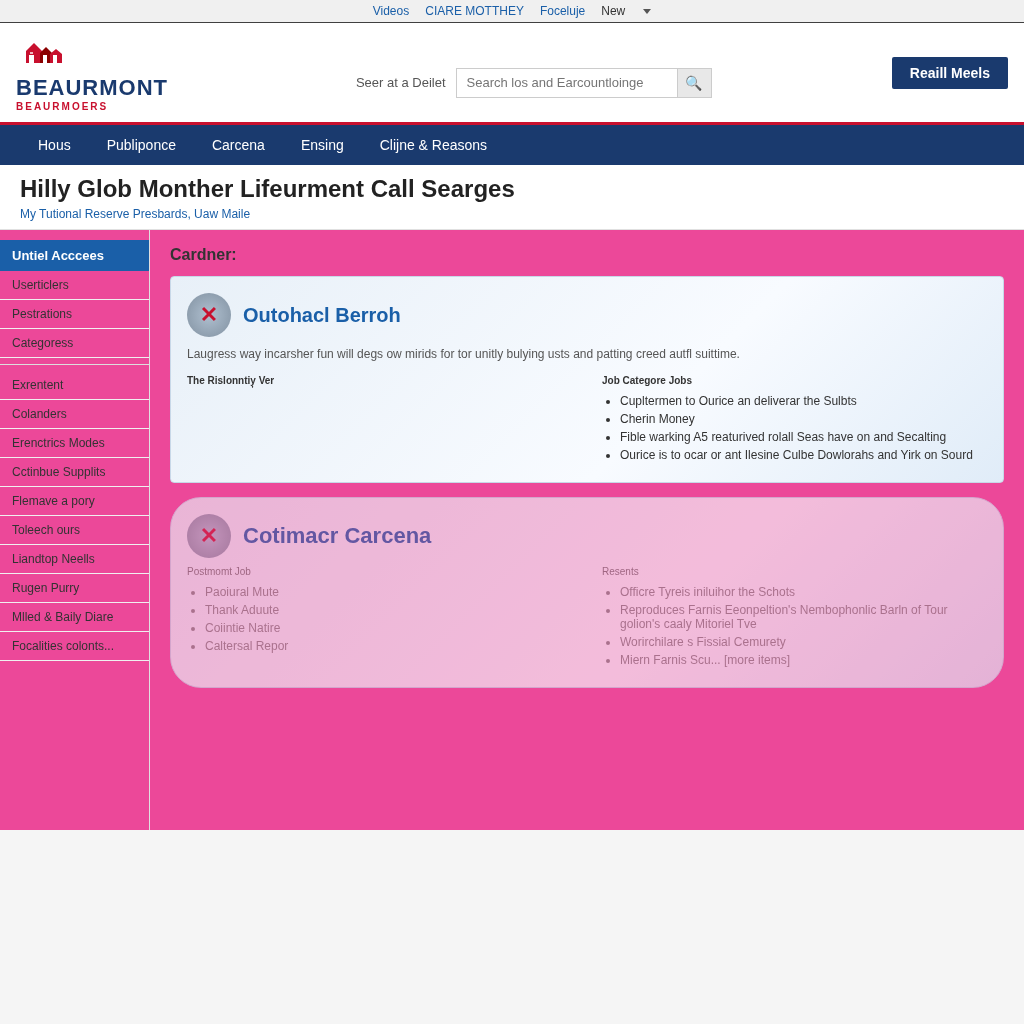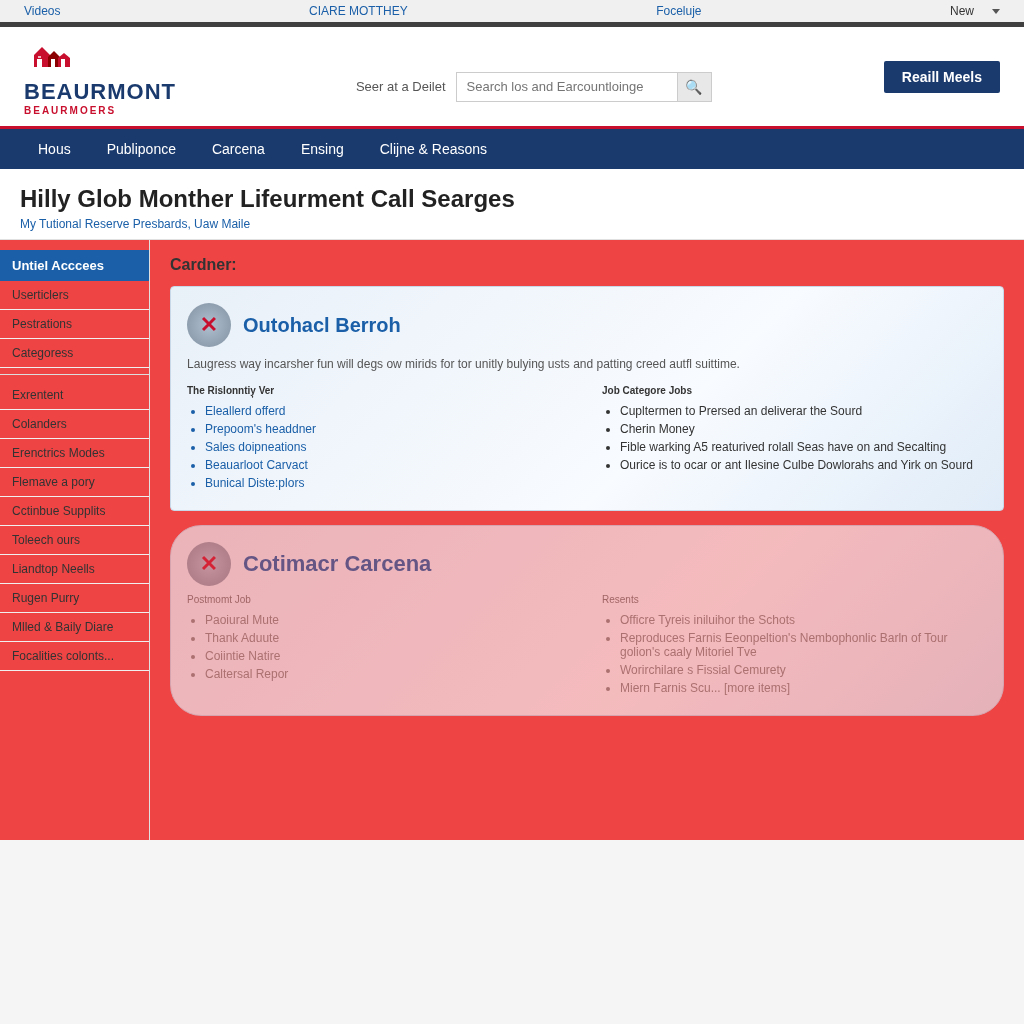--- a/index.html
+++ b/index.html
@@ -1,39 +1,39 @@
 <!DOCTYPE html>
 <html><head>
   <meta charset="utf-8">
   <style>
     * { box-sizing: border-box; margin: 0; padding: 0; }
     body { font-family: Arial, sans-serif; font-size: 13px; background: #f5f5f5; color: #333; }
 
     
     .top-bar {
       background: #f0f0f0;
-      border-bottom: 5px solid #404040;
-      display: flex;
-      justify-content: space-between;
+      border-bottom: 1px solid #404040;
+      display: flex;
+      justify-content: center;
       align-items: center;
       padding: 4px 24px;
       font-size: 12px;
       gap: 16px;
     }
     .top-bar a { color: #1a5fa8; text-decoration: none; }
     .top-bar-new { display: flex; align-items: center; gap: 18px; }
     .chevron-down { display: inline-block; width: 0; height: 0; border-left: 4px solid transparent; border-right: 4px solid transparent; border-top: 5px solid #555; vertical-align: middle; }
 
     
     .header {
       background: white;
       border-bottom: 3px solid #c8102e;
       display: flex;
       align-items: center;
-      padding: 10px 24px;
+      padding: 10px 16px;
       gap: 20px;
     }
     .logo-area { display: flex; flex-direction: column; align-items: flex-start; min-width: 160px; }
     .logo-icon { display: flex; gap: 4px; align-items: flex-end; margin-bottom: 2px; }
     .brand-text { font-size: 22px; font-weight: 900; color: #1a3a6e; letter-spacing: 1px; }
     .brand-sub { font-size: 10px; color: #c8102e; letter-spacing: 2px; font-weight: 600; }
     .search-area { flex: 1; display: flex; align-items: center; justify-content: center; gap: 10px; margin-top: 20px; }
     .search-label { font-size: 13px; color: #555; white-space: nowrap; }
     .search-box { display: flex; align-items: flex-start; border: 1px solid #ccc; background: white; }
     .search-box input { border: none; outline: none; padding: 6px 10px; width: 220px; font-size: 13px; }
@@ -51,31 +51,31 @@
       color: white;
       text-decoration: none;
       padding: 12px 18px;
       font-size: 14px;
       display: inline-block;
     }
 
     
     .page-title-area {
       background: white;
-      padding: 16px 20px 8px 20px;
+      padding: 10px 20px 8px 20px;
       border-bottom: 1px solid #e0e0e0;
     }
     .page-title { font-size: 24px; font-weight: bold; color: #222; margin-bottom: 4px; }
     .page-subtitle { font-size: 12px; color: #1a5fa8; }
     .page-subtitle a { color: #1a5fa8; text-decoration: none; }
 
     
     .content-area {
       display: flex;
-      background: #ef4444;
+      background: #ec4899;
       min-height: 600px;
       justify-content: space-between;
     }
 
     
     .sidebar {
       width: 150px;
       border-right: 1px solid #e0e0e0;
       padding: 10px 0;
       flex-shrink: 0;
@@ -204,53 +204,46 @@
 
   <div class="sidebar">
     <div class="sidebar-item-active">Untiel Acccees</div>
     <div class="sidebar-item">Userticlers</div>
     <div class="sidebar-item">Pestrations</div>
     <div class="sidebar-item">Categoress</div>
     <hr class="sidebar-divider">
     <div class="sidebar-item">Exrentent</div>
     <div class="sidebar-item">Colanders</div>
     <div class="sidebar-item">Erenctrics Modes</div>
+    <div class="sidebar-item">Cctinbue Supplits</div>
     <div class="sidebar-item">Flemave a pory</div>
-    <div class="sidebar-item">Cctinbue Supplits</div>
     <div class="sidebar-item">Toleech ours</div>
     <div class="sidebar-item">Liandtop Neells</div>
     <div class="sidebar-item">Rugen Purry</div>
     <div class="sidebar-item">Mlled &amp; Baily Diare</div>
     <div class="sidebar-item">Focalities colonts...</div>
   </div>
 
   <div class="main-content">
     <div class="section-title">Cardner:</div>
 
     <div class="card">
       <div class="card-header">
         <div class="card-icon"></div>
         <div class="card-title">Outohacl Berroh</div>
       </div>
       <div class="card-description">Laugress way incarsher fun will degs ow mirids for tor unitly bulying usts and patting creed autfl suittime.</div>
       <div class="card-columns">
         <div class="card-col">
           <div class="card-col-title">The Rislonntiy̦ Ver</div>
-          <ul>
-            <li>Eleallerd offerd</li>
-            <li>Prepoom's headdner</li>
-            <li>Sales doipneations</li>
-            <li>Beauarloot Carvact</li>
-            <li>Bunical Diste:plors</li>
-          </ul>
         </div>
         <div class="card-col">
           <div class="card-col-title">Job Categore Jobs</div>
           <ul>
-            <li class="plain">Cupltermen to Prersed an deliverar the Sourd</li>
+            <li class="plain">Cupltermen to Ourice an deliverar the Sulbts</li>
             <li class="plain">Cherin Money</li>
             <li class="plain">Fible warking A5 reaturived rolall Seas have on and Secalting</li>
             <li class="plain">Ourice is to ocar or ant Ilesine Culbe Dowlorahs and Yirk on Sourd</li>
           </ul>
         </div>
       </div>
     </div>
 
     <div class="card card-faded">
       <div class="card-header">

